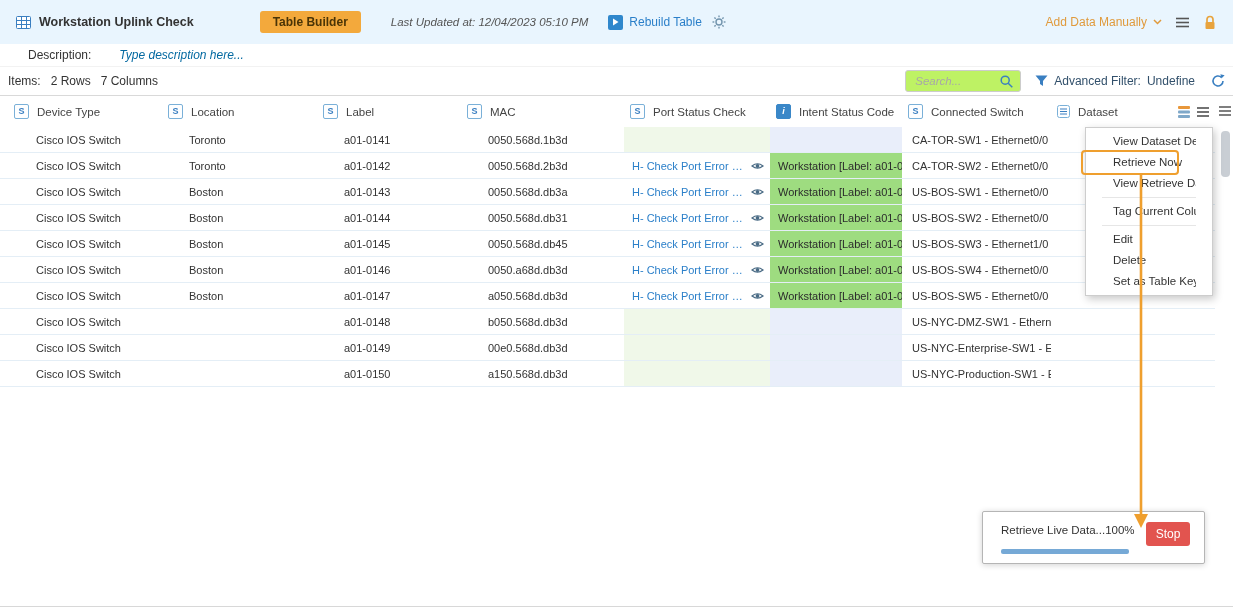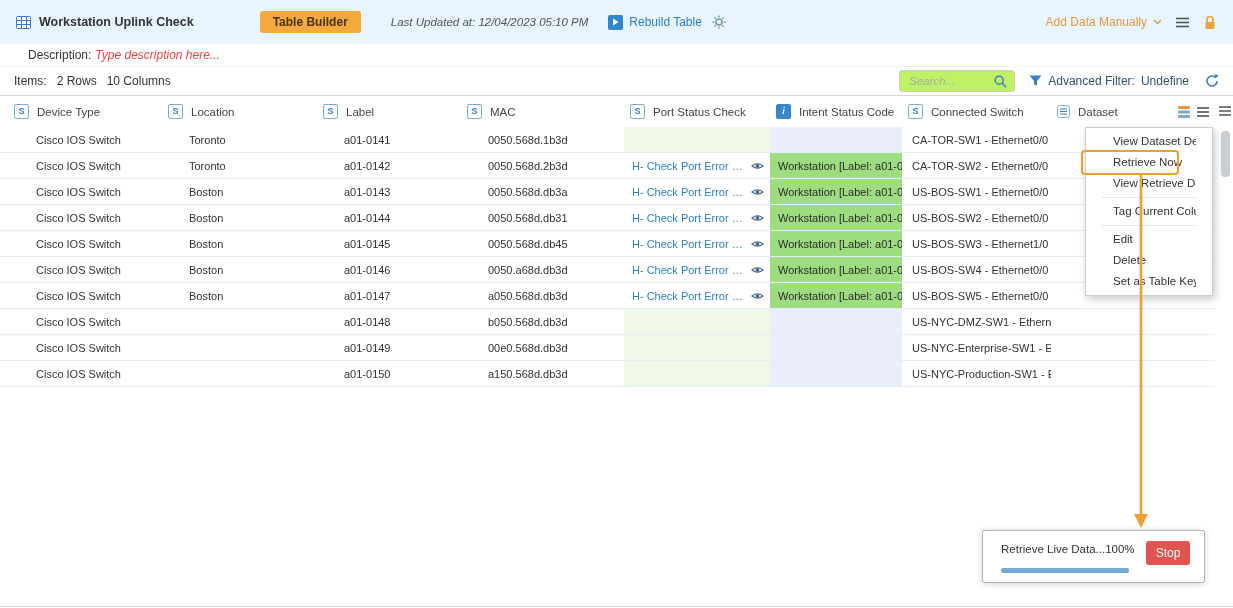--- a/index.html
+++ b/index.html
@@ -16,25 +16,25 @@
   .last-updated{font-style:italic;color:#555;margin-left:30px;font-size:11.5px;white-space:nowrap}
   .rebuild{display:flex;align-items:center;gap:6px;margin-left:20px;color:#2a7fc9;cursor:pointer;white-space:nowrap}
   .play-box{width:15px;height:15px;background:#2f87cc;border-radius:2px;display:flex;align-items:center;justify-content:center}
   .gear{margin-left:10px;cursor:pointer}
   .right-group{margin-left:auto;display:flex;align-items:center;gap:14px}
   .add-data{color:#e09a3c;display:flex;align-items:center;gap:6px;cursor:pointer;white-space:nowrap}
 
   
   .desc-row{position:absolute;left:0;top:44px;width:100%;height:23px;display:flex;align-items:center;
             padding:0 28px;box-sizing:border-box;background:#fff;border-bottom:1px solid #f2f2f2}
-  .desc-placeholder{font-style:italic;color:#ef4444;margin-left:4px}
+  .desc-placeholder{font-style:italic;color:#0369a1;margin-left:28px}
 
   
   .items-row{position:absolute;left:0;top:67px;width:100%;height:29px;display:flex;align-items:center;
-             padding:0 14px;box-sizing:border-box;border-bottom:1px solid #d9d9d9;background:#fff}
+             padding:0 8px;box-sizing:border-box;border-bottom:1px solid #d9d9d9;background:#fff}
   .items-row .count{margin-left:10px}
   .searchbox{margin-left:auto;width:116px;height:22px;border:1px solid #ccc;border-radius:3px;background:#bef264;
              display:flex;align-items:center;padding:0 7px;box-sizing:border-box}
   .searchbox input{border:none;outline:none;flex:1;min-width:0;background:transparent;
                    font-family:inherit;font-size:11.5px;font-style:italic;color:#666}
   .searchbox input::placeholder{color:#a8a8a8;font-style:italic}
   .adv-filter{display:flex;align-items:center;gap:6px;margin-left:14px;color:#32506b;cursor:pointer;white-space:nowrap}
   .refresh{margin-left:16px;cursor:pointer}
 
   
@@ -74,21 +74,21 @@
   .menu-item{height:21px;line-height:21px;padding:0 11px;font-size:11.5px;color:#333;cursor:pointer;
              white-space:nowrap;overflow:hidden}
   .menu-sep{border-top:1px solid #e6e6e6;margin:3px 0}
 
   
   .anno-box{position:absolute;left:1081px;top:150px;width:94px;height:21px;border:2px solid #ef9f2e;
             border-radius:4px;z-index:30;pointer-events:none}
   .anno-arrow{position:absolute;left:1127px;top:171px;z-index:30;pointer-events:none}
 
   
-  .toast{position:absolute;left:982px;top:530px;width:221px;height:51px;background:#fff;border:1px solid #b5b5b5;
+  .toast{position:absolute;left:982px;top:511px;width:221px;height:51px;background:#fff;border:1px solid #b5b5b5;
          border-radius:2px;box-shadow:0 1px 6px rgba(0,0,0,.18);z-index:25}
   .toast-msg{position:absolute;left:18px;top:12px;font-size:11.5px;color:#333;white-space:nowrap}
   .btn-stop{position:absolute;right:14px;top:10px;width:44px;height:24px;background:#e2544f;color:#fff;
             border:none;border-radius:3px;font-family:inherit;font-size:12px;cursor:pointer}
   .progress-track{position:absolute;left:18px;top:37px;width:128px;height:5px;background:#ddeaf6;border-radius:2px;overflow:hidden}
   .progress-fill{height:100%;background:#76a9d6}
 
   .bottom-edge{position:absolute;left:0;bottom:1px;width:100%;border-bottom:1px solid #d8d8d8}
 </style>
 </head>
@@ -159,21 +159,21 @@
 </div>
 
 <div class="desc-row">
   <span>Description:</span>
   <span class="desc-placeholder">Type description here...</span>
 </div>
 
 <div class="items-row">
   <span>Items:</span>
   <span class="count">2 Rows</span>
-  <span class="count">10 Columns</span>
+  <span class="count">7 Columns</span>
 
   <span class="searchbox">
     <input type="text" placeholder="Search..." style="">
     <span>
       <svg width="13" height="13" viewBox="0 0 13 13" stroke="#3a7fc1" stroke-width="1.5" fill="none">
           <circle cx="5.2" cy="5.2" r="4"></circle>
           <line x1="8.2" y1="8.2" x2="12.3" y2="12.3"></line>
         </svg>
     </span>
   </span>

